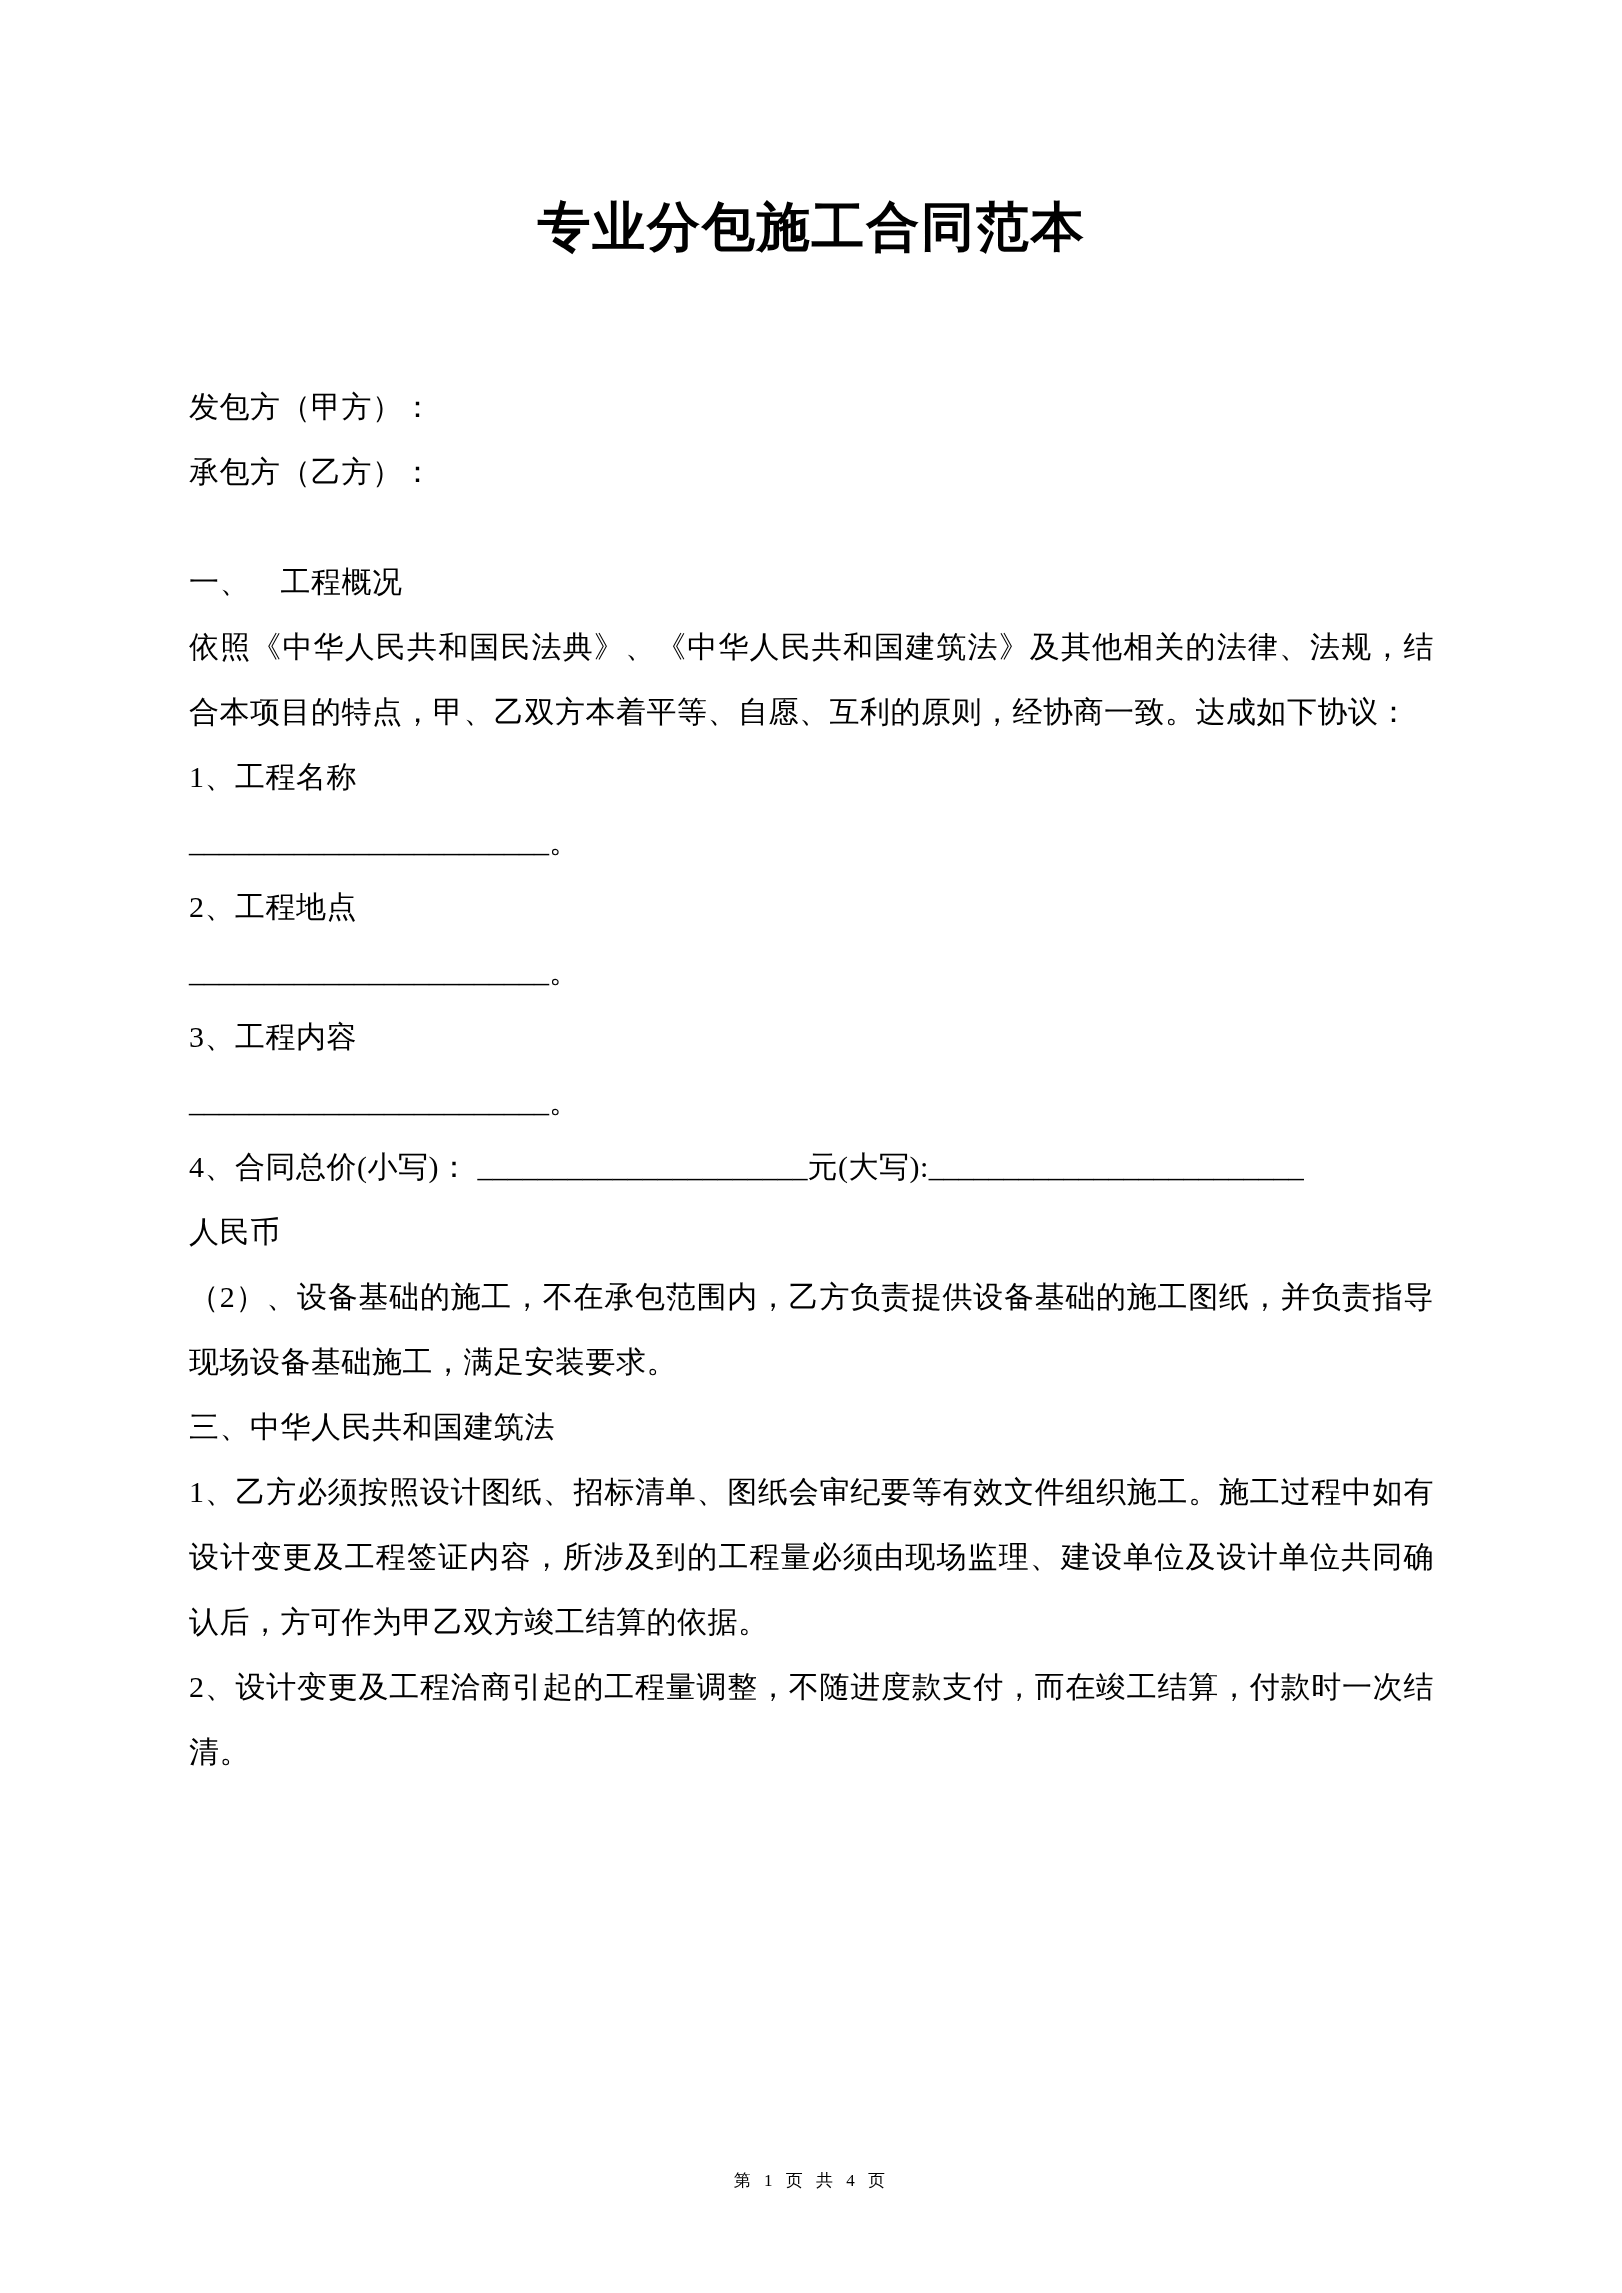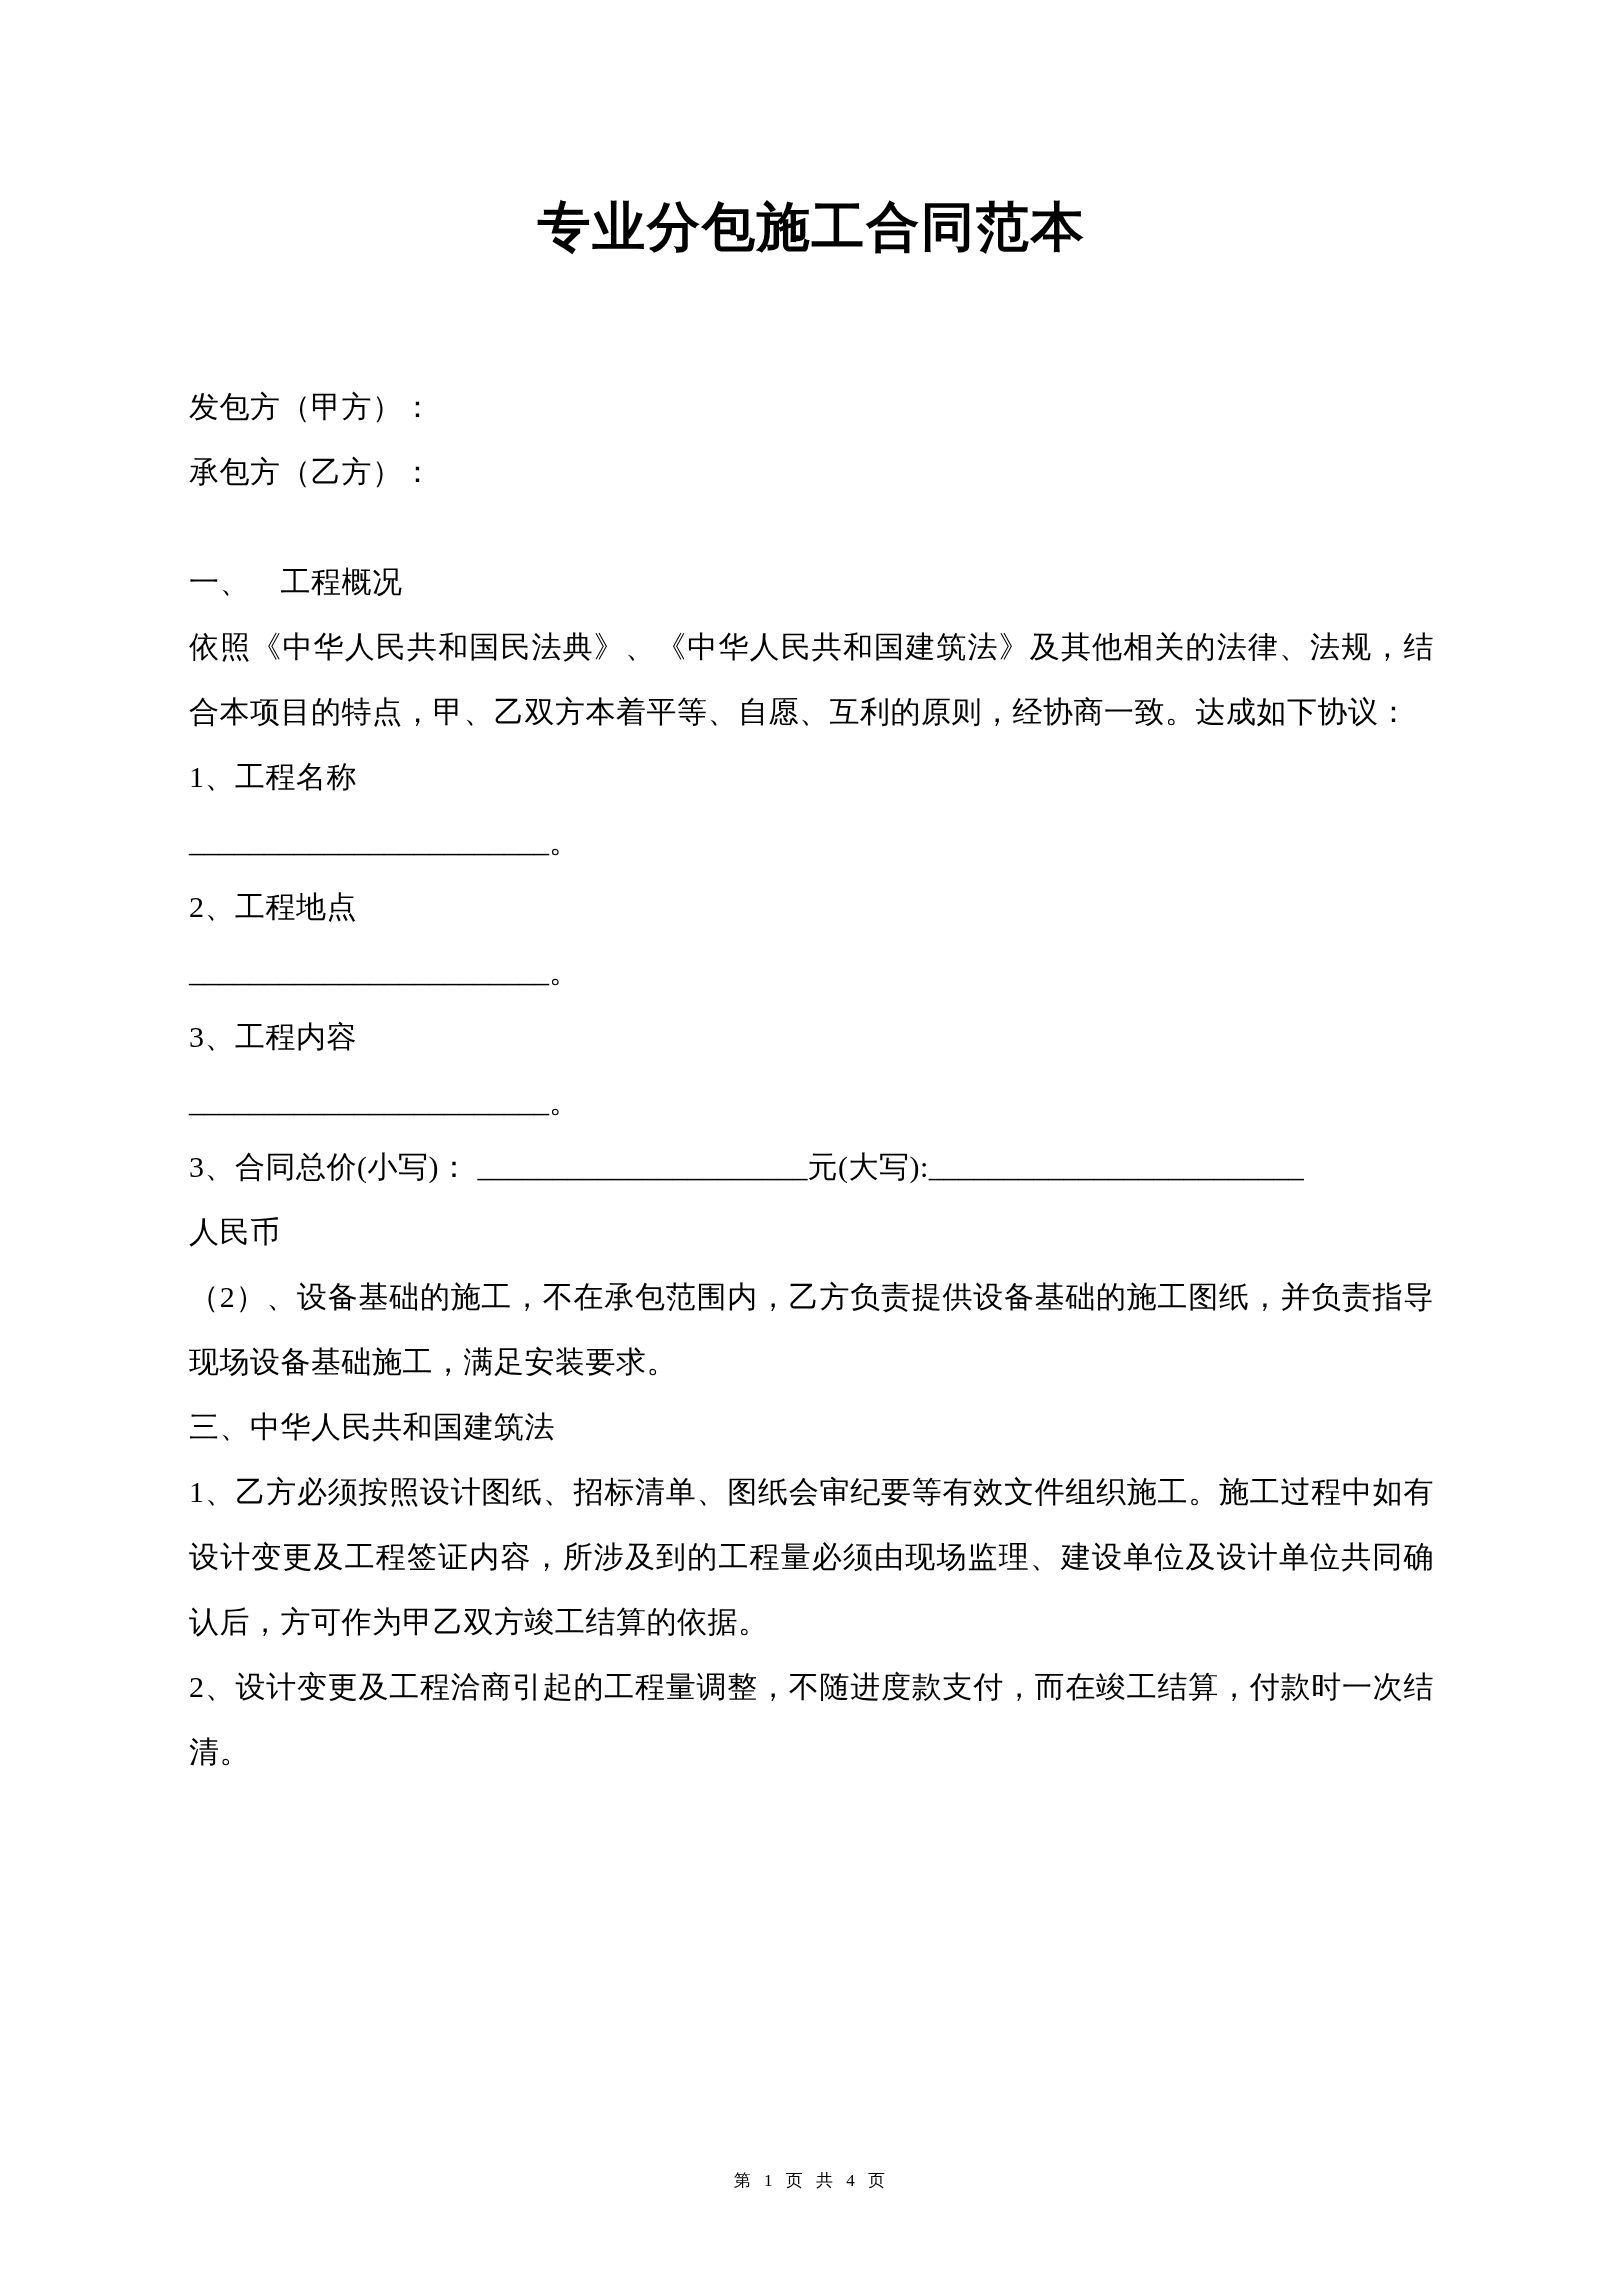--- a/index.html
+++ b/index.html
@@ -65,21 +65,21 @@
   <p class="para blank-line">________________________。</p>
 
   <p class="para">2、工程地点</p>
   <p class="para blank-line">________________________。</p>
 
   <p class="para">3、工程内容</p>
   <p class="para blank-line">________________________。</p>
 
 
   <p class="para price-line">
-    <span>3、合同总价(小写)： </span><span class="blank">______________________</span><span>元(大写):</span><span class="blank">_________________________</span>
+    <span>4、合同总价(小写)： </span><span class="blank">______________________</span><span>元(大写):</span><span class="blank">_________________________</span>
   </p>
 
   <p class="para">人民币</p>
 
 
   <p class="para">（2）、设备基础的施工，不在承包范围内，乙方负责提供设备基础的施工图纸，并负责指导现场设备基础施工，满足安装要求。</p>
 
   <p class="para">三、中华人民共和国建筑法</p>
 
   <p class="para">1、乙方必须按照设计图纸、招标清单、图纸会审纪要等有效文件组织施工。施工过程中如有设计变更及工程签证内容，所涉及到的工程量必须由现场监理、建设单位及设计单位共同确认后，方可作为甲乙双方竣工结算的依据。</p>

